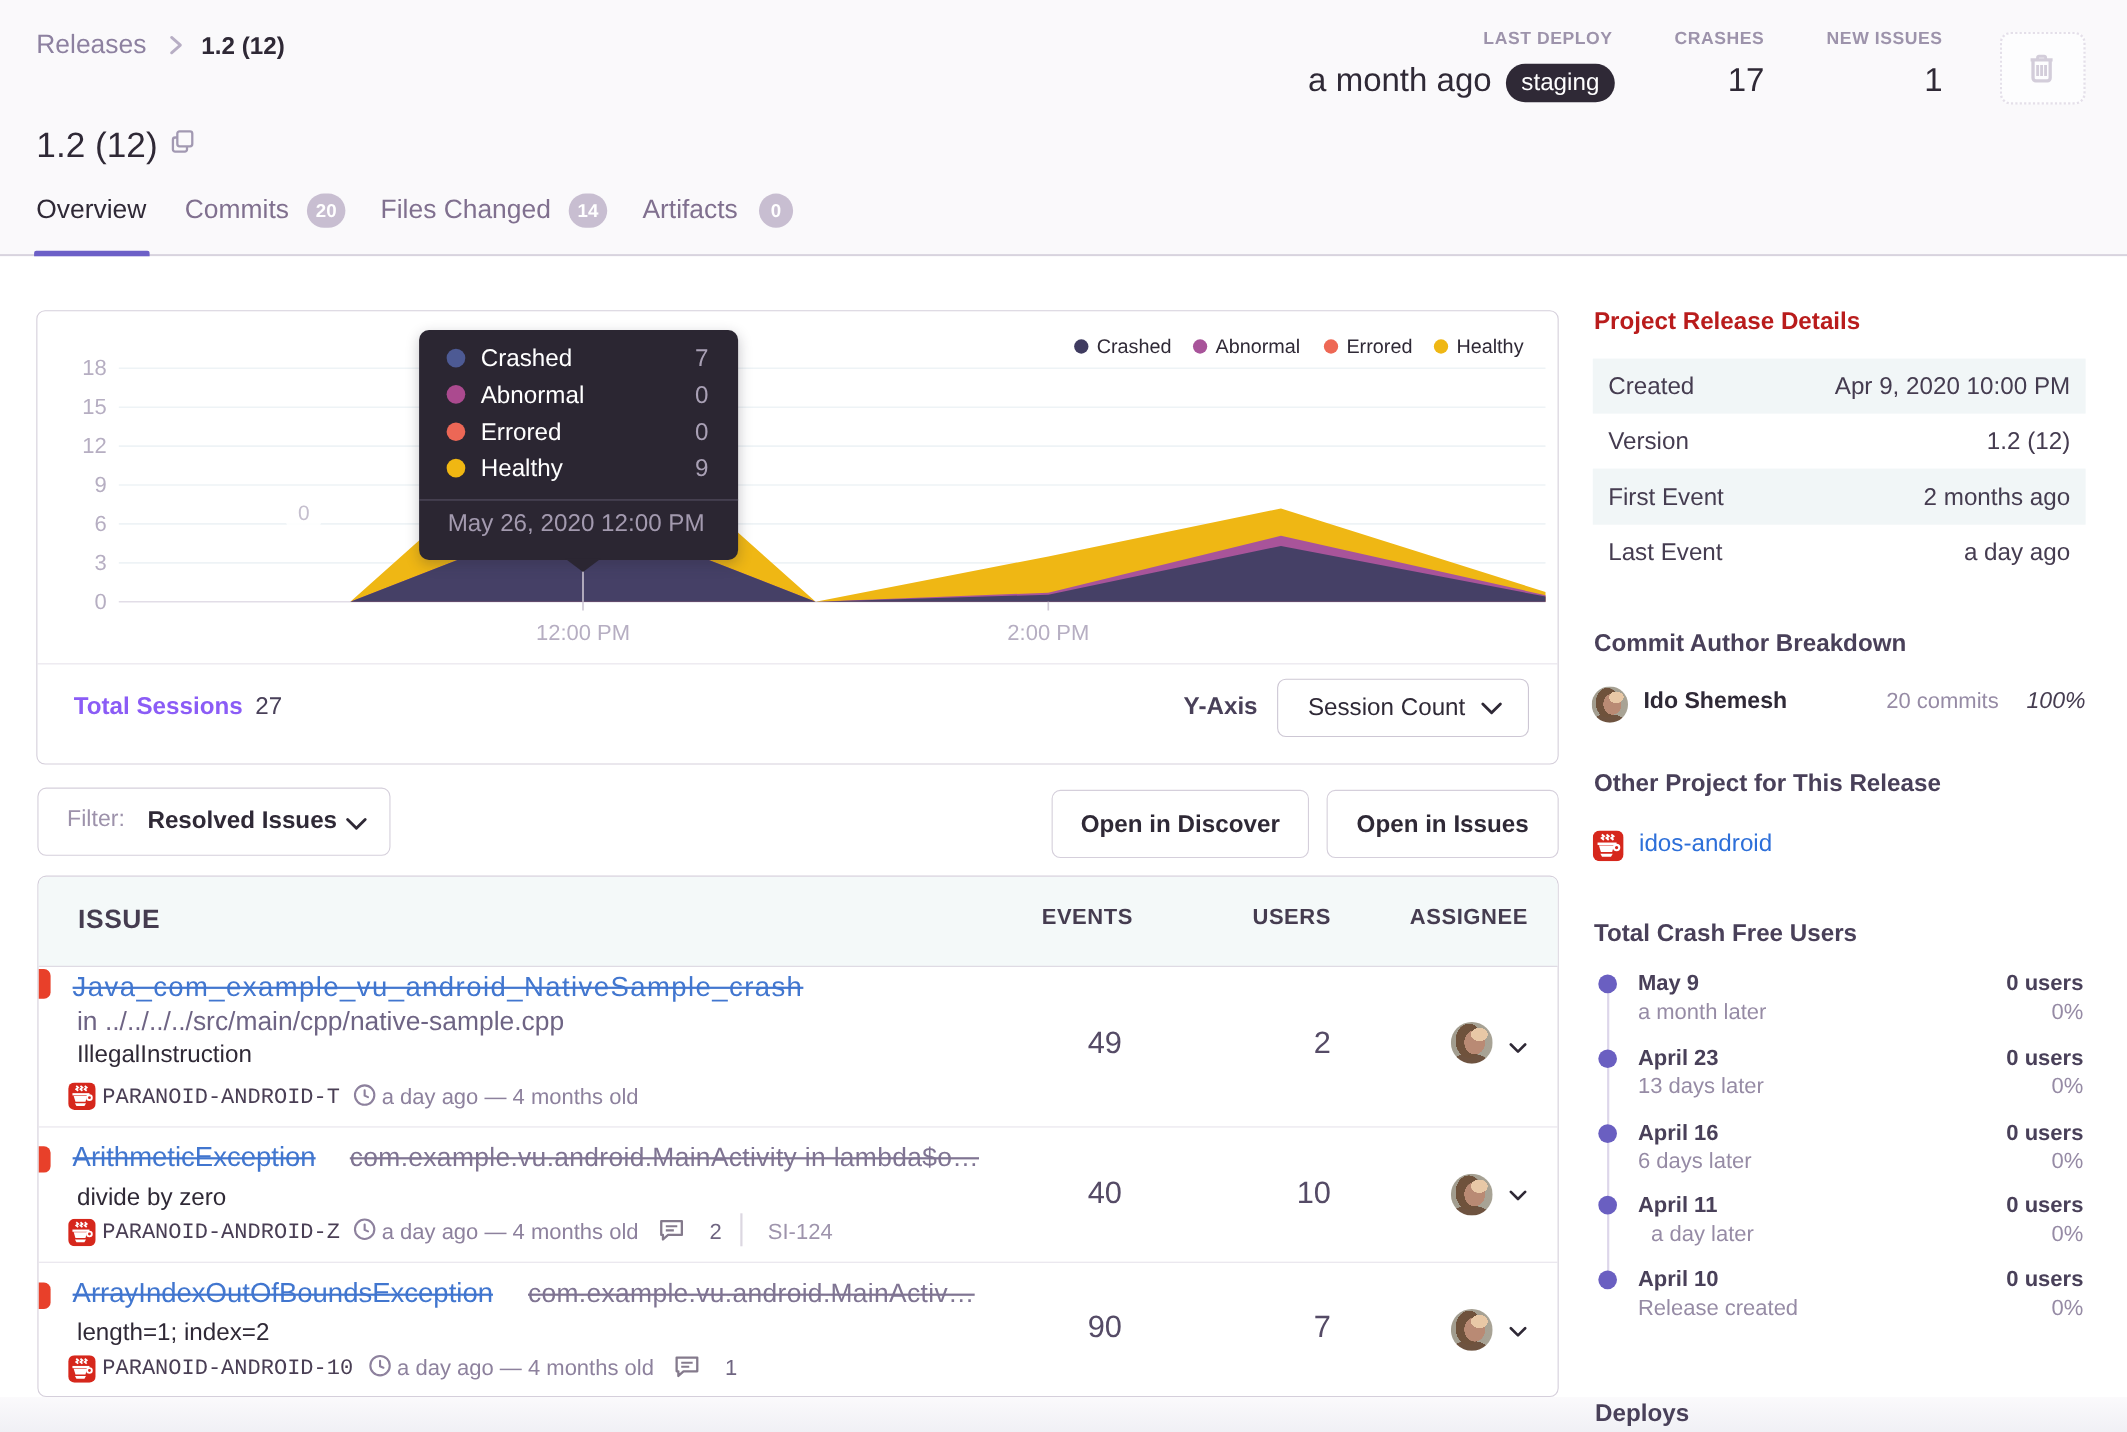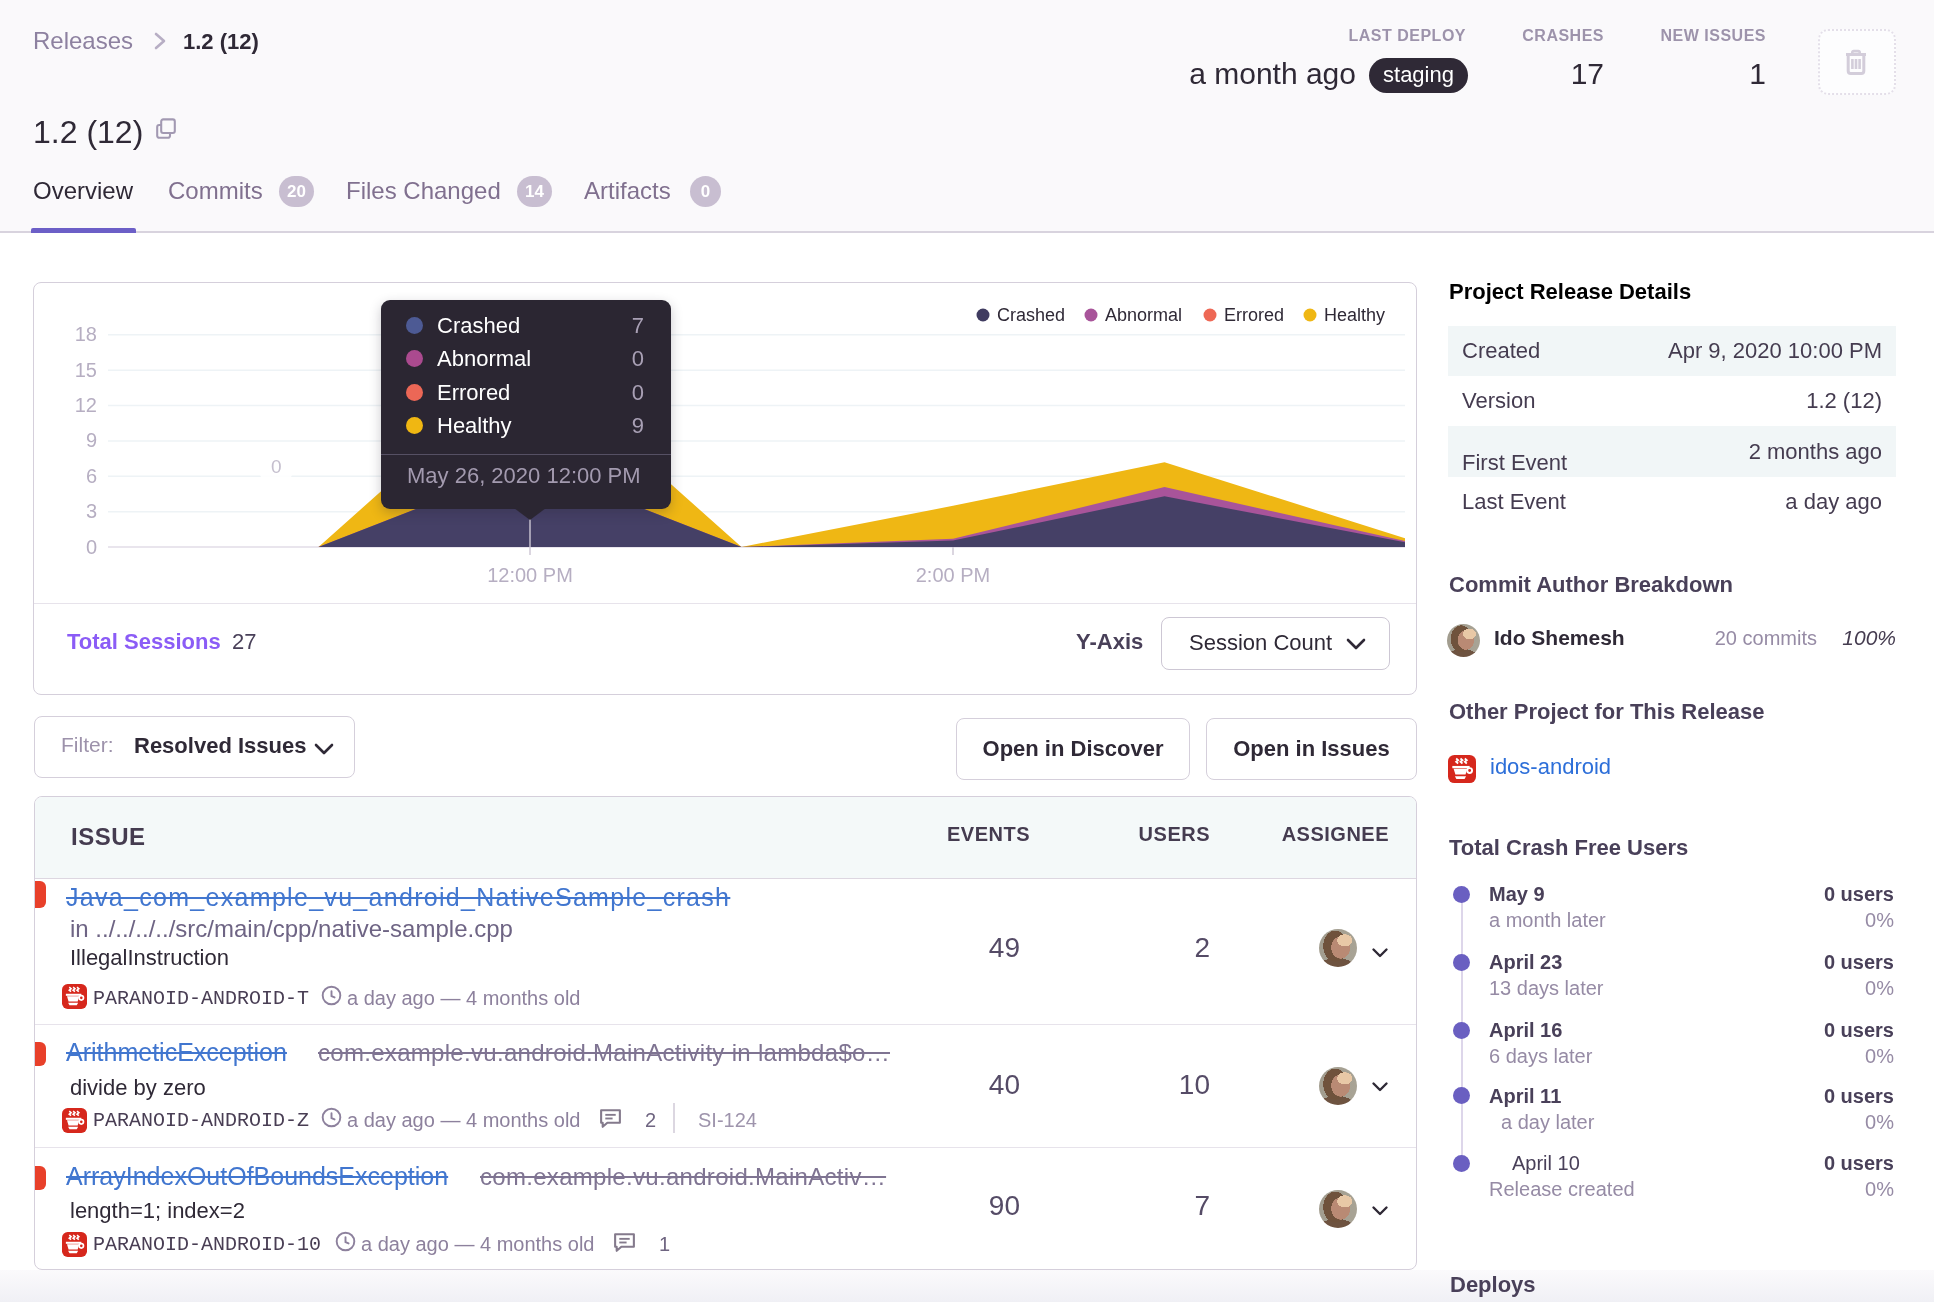--- a/index.html
+++ b/index.html
@@ -266,28 +266,28 @@
   <div class="abs" style="left:624px;top:436px;font-size:20px;color:#6f6581;">1</div>
   <div class="abs" style="left:785px;top:393px;width:200px;text-align:right;font-size:28px;color:#554b66;">90</div>
   <div class="abs" style="left:975px;top:393px;width:200px;text-align:right;font-size:28px;color:#554b66;">7</div>
   <div class="abs avatar" style="left:1284px;top:393px;"></div>
   <svg class="abs" style="left:1336px;top:408px;" width="18" height="12" viewBox="0 0 18 12">
       <polyline points="2.5,2.5 9,9 15.5,2.5" fill="none" stroke="#2f2936" stroke-width="2.4" stroke-linecap="round" stroke-linejoin="round"></polyline>
     </svg>
 </div>
 
 <div id="sidebar" class="abs" style="left:1448px;top:282px;width:448px;height:988px;">
-  <div class="abs" style="left:1px;top:-3px;font-size:22px;font-weight:bold;color:#000000;">Project Release Details</div>
+  <div class="abs" style="left:1px;top:-3px;font-size:22px;font-weight:bold;color:#b91c1c;">Project Release Details</div>
   <div class="abs" style="left:0;top:44px;width:448px;height:50px;background:#f1f6f7;"></div>
   <div class="abs" style="left:0;top:144px;width:448px;height:51px;background:#f1f6f7;"></div>
   <div class="abs" style="left:14px;top:56px;font-size:22px;color:#453c50;">Created</div>
   <div class="abs" style="left:134px;top:56px;width:300px;text-align:right;font-size:22px;color:#453c50;">Apr 9, 2020 10:00 PM</div>
   <div class="abs" style="left:14px;top:106px;font-size:22px;color:#453c50;">Version</div>
   <div class="abs" style="left:134px;top:106px;width:300px;text-align:right;font-size:22px;color:#453c50;">1.2 (12)</div>
-  <div class="abs" style="left:14px;top:157px;font-size:22px;color:#453c50;margin-top:11px;">First Event</div>
+  <div class="abs" style="left:14px;top:157px;font-size:22px;color:#453c50;">First Event</div>
   <div class="abs" style="left:134px;top:157px;width:300px;text-align:right;font-size:22px;color:#453c50;">2 months ago</div>
   <div class="abs" style="left:14px;top:207px;font-size:22px;color:#453c50;">Last Event</div>
   <div class="abs" style="left:134px;top:207px;width:300px;text-align:right;font-size:22px;color:#453c50;">a day ago</div>
 
   <div class="abs" style="left:1px;top:290px;font-size:22px;font-weight:bold;color:#494059;">Commit Author Breakdown</div>
   <div class="abs avatar-sm" style="left:-1px;top:342px;"></div>
   <div class="abs" style="left:46px;top:344px;font-size:21px;font-weight:bold;color:#2f2936;">Ido Shemesh</div>
   <div class="abs" style="left:169px;top:345px;width:200px;text-align:right;font-size:20px;color:#968ba5;">20 commits</div>
   <div class="abs" style="left:248px;top:344px;width:200px;text-align:right;font-size:21px;color:#453c50;font-style:italic;">100%</div>
 
@@ -322,20 +322,20 @@
   <div class="abs" style="left:41px;top:737px;font-size:20px;font-weight:bold;color:#494059;">April 16</div>
   <div class="abs" style="left:41px;top:763px;font-size:20px;color:#968ba5;">6 days later</div>
   <div class="abs" style="left:246px;top:737px;width:200px;text-align:right;font-size:20px;font-weight:bold;color:#494059;">0 users</div>
   <div class="abs" style="left:246px;top:763px;width:200px;text-align:right;font-size:20px;color:#968ba5;">0%</div>
   <div class="abs tdot" style="top:805.0px;"></div>
   <div class="abs" style="left:41px;top:802.5px;font-size:20px;font-weight:bold;color:#494059;">April 11</div>
   <div class="abs" style="left:41px;top:828.5px;font-size:20px;color:#968ba5;margin-left:12px;">a day later</div>
   <div class="abs" style="left:246px;top:802.5px;width:200px;text-align:right;font-size:20px;font-weight:bold;color:#494059;">0 users</div>
   <div class="abs" style="left:246px;top:828.5px;width:200px;text-align:right;font-size:20px;color:#968ba5;">0%</div>
   <div class="abs tdot" style="top:872.5px;"></div>
-  <div class="abs" style="left:41px;top:870px;font-size:20px;font-weight:normal;color:#494059;margin-left:23px;">April 10</div>
+  <div class="abs" style="left:41px;top:870px;font-size:20px;font-weight:bold;color:#494059;">April 10</div>
   <div class="abs" style="left:41px;top:896px;font-size:20px;color:#968ba5;">Release created</div>
   <div class="abs" style="left:246px;top:870px;width:200px;text-align:right;font-size:20px;font-weight:bold;color:#494059;">0 users</div>
   <div class="abs" style="left:246px;top:896px;width:200px;text-align:right;font-size:20px;color:#968ba5;">0%</div>
 </div>
 
 <div class="abs" style="left:0;top:1270px;width:1934px;height:32px;background:linear-gradient(#fbfafc,#f0f0f5);"></div>
 <div class="abs" style="left:1450px;top:1272px;font-size:22px;color:#494059;font-weight:bold;">Deploys</div>
 
 </body></html>

